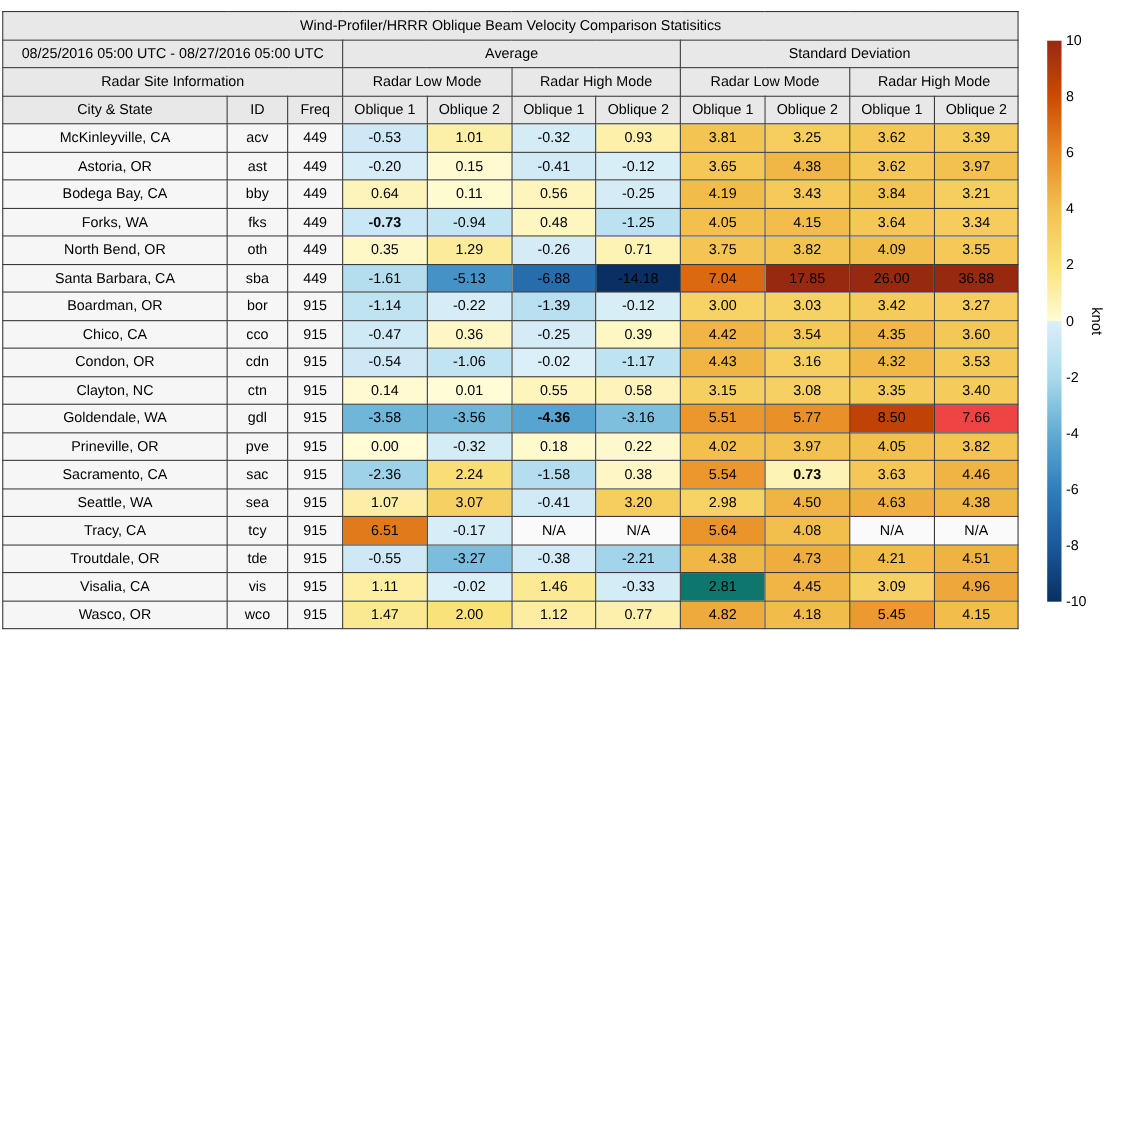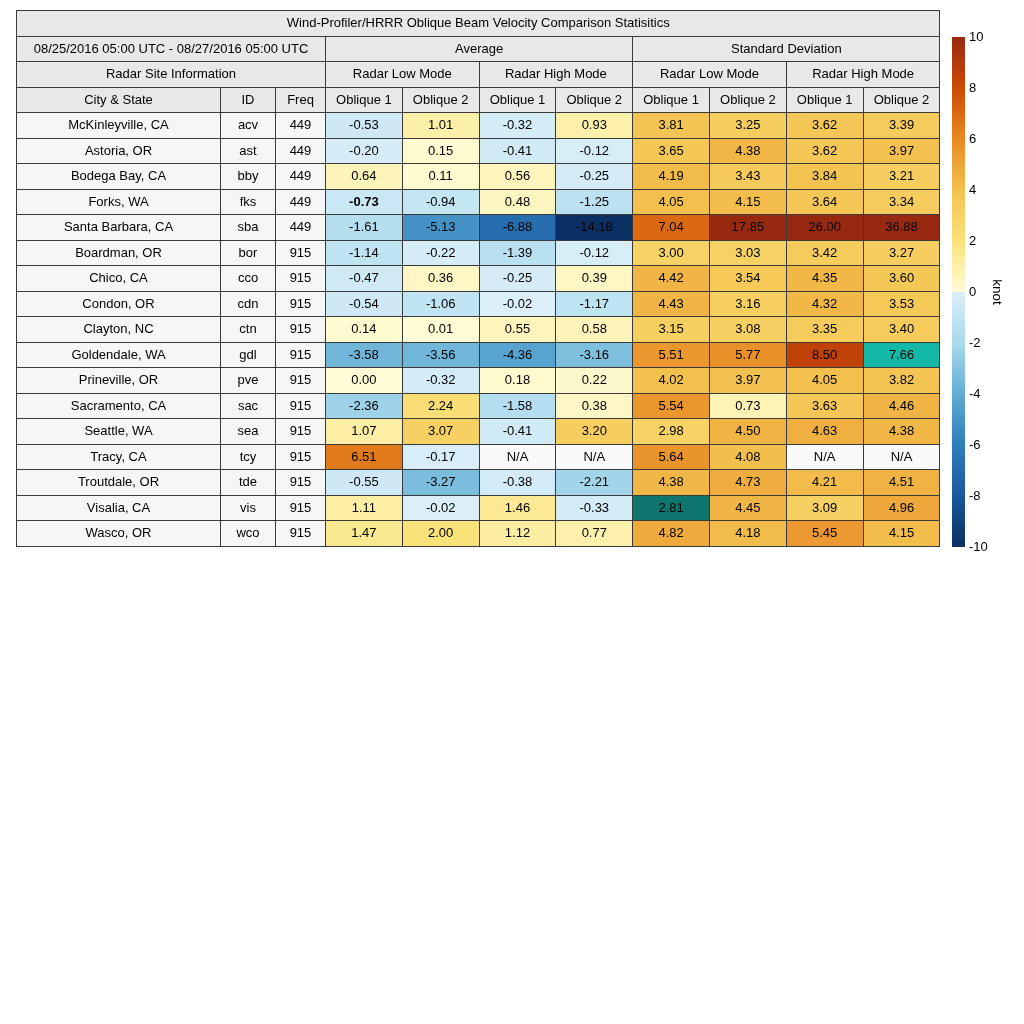--- a/index.html
+++ b/index.html
@@ -1,20 +1,20 @@
 <!DOCTYPE html>
 <html><head>
 <meta charset="utf-8">
 <style>
   * { margin:0; padding:0; box-sizing:border-box; }
   html,body { width:1024px; height:1024px; background:#ffffff; }
   body { font-family:"Liberation Sans", sans-serif; position:relative; color:#000; }
 
   .stats {
-    position:absolute; left:16px; top:10px; width:923px;
+    position:absolute; left:2px; top:10px; width:923px;
     border-collapse:collapse; table-layout:fixed;
   }
   .stats th, .stats td {
     border:1px solid #3a3a3a;
     text-align:center; vertical-align:middle;
     font-weight:normal; font-size:13px;
     height:24.5px; line-height:24.5px;
     padding:0; white-space:nowrap; overflow:hidden;
   }
   .stats thead th { background:#e8e8e8; }
@@ -123,20 +123,33 @@
         <td class="val" style="background: rgb(201, 231, 244); font-weight: bold;">-0.73</td>
         <td class="val" style="background: rgb(196, 229, 242);">-0.94</td>
         <td class="val" style="background: rgb(254, 246, 192);">0.48</td>
         <td class="val" style="background: rgb(188, 226, 241);">-1.25</td>
         <td class="val" style="background: rgb(243, 192, 77);">4.05</td>
         <td class="val" style="background: rgb(242, 189, 75);">4.15</td>
         <td class="val" style="background: rgb(244, 199, 86);">3.64</td>
         <td class="val" style="background: rgb(245, 204, 93);">3.34</td>
       </tr>
       <tr>
+        <td class="meta">North Bend, OR</td>
+        <td class="meta">oth</td>
+        <td class="meta">449</td>
+        <td class="val" style="background: rgb(254, 247, 198);">0.35</td>
+        <td class="val" style="background: rgb(252, 235, 155);">1.29</td>
+        <td class="val" style="background: rgb(213, 236, 246);">-0.26</td>
+        <td class="val" style="background: rgb(253, 243, 181);">0.71</td>
+        <td class="val" style="background: rgb(244, 197, 84);">3.75</td>
+        <td class="val" style="background: rgb(244, 196, 82);">3.82</td>
+        <td class="val" style="background: rgb(243, 191, 76);">4.09</td>
+        <td class="val" style="background: rgb(245, 200, 88);">3.55</td>
+      </tr>
+      <tr>
         <td class="meta">Santa Barbara, CA</td>
         <td class="meta">sba</td>
         <td class="meta">449</td>
         <td class="val" style="background: rgb(180, 222, 238);">-1.61</td>
         <td class="val" style="background: rgb(68, 146, 198);">-5.13</td>
         <td class="val" style="background: rgb(38, 109, 174);">-6.88</td>
         <td class="val" style="background: rgb(10, 47, 98);">-14.18</td>
         <td class="val" style="background: rgb(218, 105, 18);">7.04</td>
         <td class="val" style="background: rgb(152, 41, 17);">17.85</td>
         <td class="val" style="background: rgb(152, 41, 17);">26.00</td>
@@ -193,26 +206,26 @@
         <td class="val" style="background: rgb(246, 208, 98);">3.08</td>
         <td class="val" style="background: rgb(245, 204, 92);">3.35</td>
         <td class="val" style="background: rgb(245, 203, 91);">3.40</td>
       </tr>
       <tr>
         <td class="meta">Goldendale, WA</td>
         <td class="meta">gdl</td>
         <td class="meta">915</td>
         <td class="val" style="background: rgb(112, 182, 217);">-3.58</td>
         <td class="val" style="background: rgb(112, 182, 217);">-3.56</td>
-        <td class="val" style="background: rgb(87, 164, 208);">-4.36</td>
+        <td class="val" style="background: rgb(87, 164, 208); font-weight: bold;">-4.36</td>
         <td class="val" style="background: rgb(127, 191, 222);">-3.16</td>
         <td class="val" style="background: rgb(235, 151, 46);">5.51</td>
         <td class="val" style="background: rgb(233, 144, 41);">5.77</td>
         <td class="val" style="background: rgb(192, 66, 6);">8.50</td>
-        <td class="val" style="background: #14b8a6;">7.66</td>
+        <td class="val" style="background: #ef4444;">7.66</td>
       </tr>
       <tr>
         <td class="meta">Prineville, OR</td>
         <td class="meta">pve</td>
         <td class="meta">915</td>
         <td class="val" style="background: rgb(255, 252, 214);">0.00</td>
         <td class="val" style="background: rgb(211, 236, 246);">-0.32</td>
         <td class="val" style="background: rgb(255, 250, 206);">0.18</td>
         <td class="val" style="background: rgb(254, 249, 204);">0.22</td>
         <td class="val" style="background: rgb(243, 192, 78);">4.02</td>
@@ -222,21 +235,21 @@
       </tr>
       <tr>
         <td class="meta">Sacramento, CA</td>
         <td class="meta">sac</td>
         <td class="meta">915</td>
         <td class="val" style="background: rgb(157, 210, 232);">-2.36</td>
         <td class="val" style="background: rgb(249, 222, 117);">2.24</td>
         <td class="val" style="background: rgb(180, 222, 239);">-1.58</td>
         <td class="val" style="background: rgb(254, 247, 197);">0.38</td>
         <td class="val" style="background: rgb(235, 151, 46);">5.54</td>
-        <td class="val" style="background: rgb(253, 243, 180);">0.73</td>
+        <td class="val" style="background: rgb(253, 243, 180); font-weight: bold;">0.73</td>
         <td class="val" style="background: rgb(244, 199, 86); text-align: center;">3.63</td>
         <td class="val" style="background: rgb(240, 180, 68);">4.46</td>
       </tr>
       <tr>
         <td class="meta">Seattle, WA</td>
         <td class="meta">sea</td>
         <td class="meta">915</td>
         <td class="val" style="background: rgb(252, 238, 165);">1.07</td>
         <td class="val" style="background: rgb(246, 208, 98);">3.07</td>
         <td class="val" style="background: rgb(209, 235, 246);">-0.41</td>

